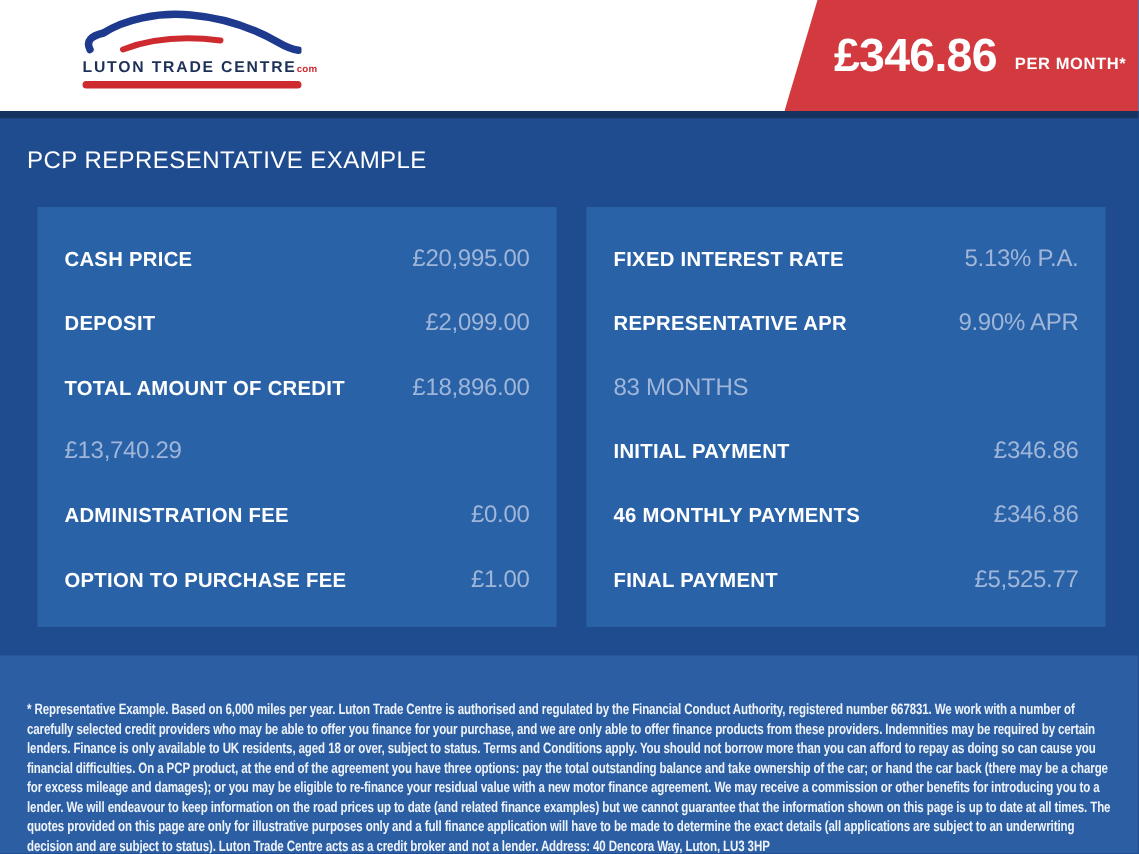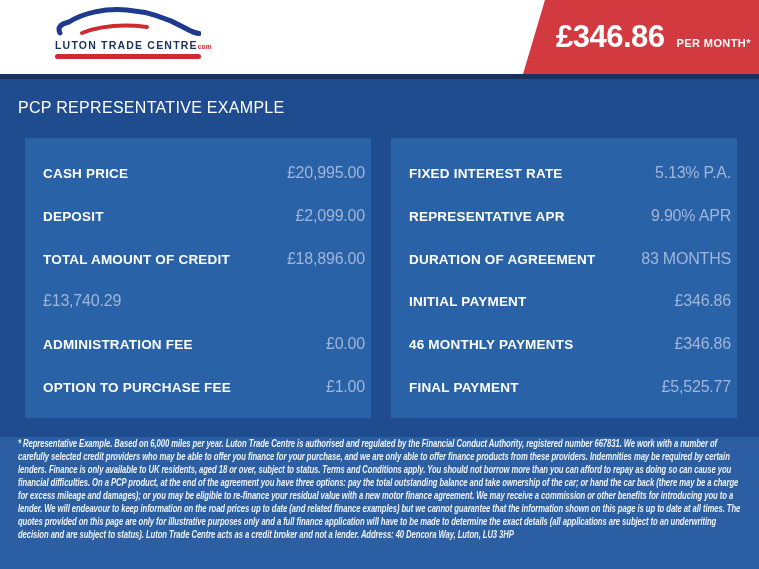--- a/index.html
+++ b/index.html
@@ -39,31 +39,31 @@
 
   
   .main { height: 358px; background: #1f4c8e; padding-top: 20px; }
   .section-title {
     margin: 0 0 0 18px;
     color: #ffffff; font-size: 16px; font-weight: normal; letter-spacing: 0.3px;
   }
   .panels { display: flex; gap: 20px; margin: 21px 22px 0 25px; }
   .panel {
     flex: 1; height: 280px; background: #2a62a8;
-    padding: 26px 6px 22px 18px;
+    padding: 26px 18px 22px 18px;
     display: flex; flex-direction: column; justify-content: space-between;
   }
   .finance-row { display: flex; justify-content: space-between; align-items: baseline; }
   .row-label { color: #ffffff; font-size: 13.5px; font-weight: bold; letter-spacing: 0.2px; white-space: nowrap; }
   .row-value { color: #9fb6d9; font-size: 16px; font-weight: normal; letter-spacing: -0.2px; white-space: nowrap; }
 
   
   .disclaimer-band {
     height: 132px; background: #2b5ea2;
-    padding: 0 18px 0 18px; overflow: hidden; font-style: italic;
+    padding: 30px 18px 0 18px; overflow: hidden;
   }
   .disclaimer-text {
     width: 940px; transform: scaleX(0.769); transform-origin: 0 0;
     color: #eef3fa; font-size: 10px; line-height: 13px; font-weight: 600;
     letter-spacing: -0.1px;
   }
 </style>
 </head>
 <body>
 
@@ -124,21 +124,20 @@
     <div class="panel">
       <div class="finance-row">
         <span class="row-label">FIXED INTEREST RATE</span>
         <span class="row-value">5.13% P.A.</span>
       </div>
       <div class="finance-row">
         <span class="row-label">REPRESENTATIVE APR</span>
         <span class="row-value">9.90% APR</span>
       </div>
       <div class="finance-row">
-        <span class="row-label">DURATION OF AGREEMENT</span>
         <span class="row-value">83 MONTHS</span>
       </div>
       <div class="finance-row">
         <span class="row-label">INITIAL PAYMENT</span>
         <span class="row-value">£346.86</span>
       </div>
       <div class="finance-row">
         <span class="row-label">46 MONTHLY PAYMENTS</span>
         <span class="row-value">£346.86</span>
       </div>

